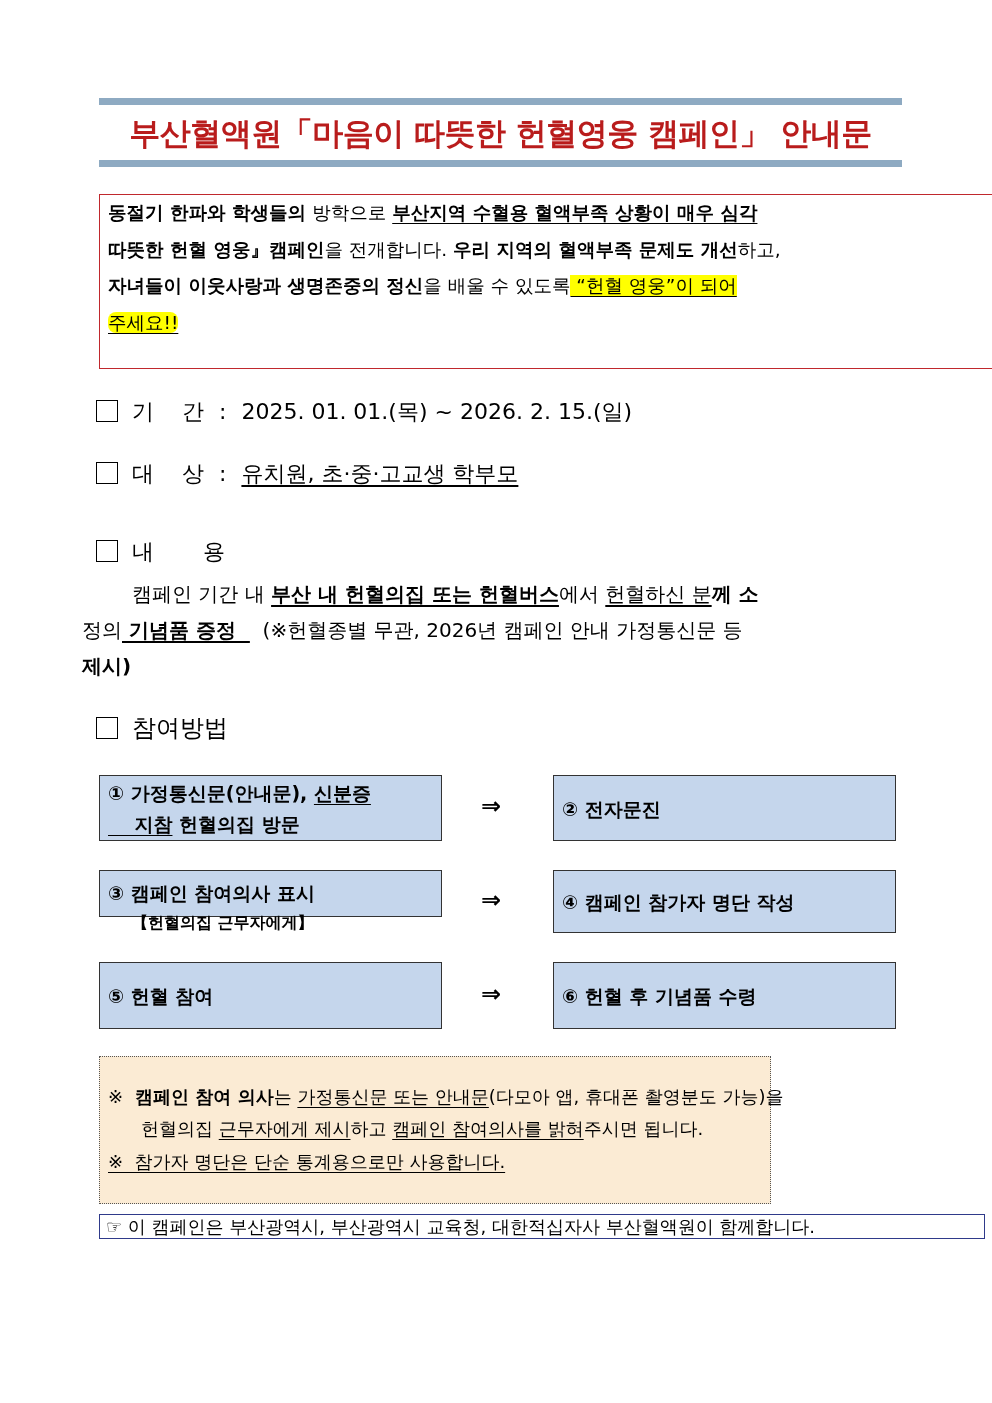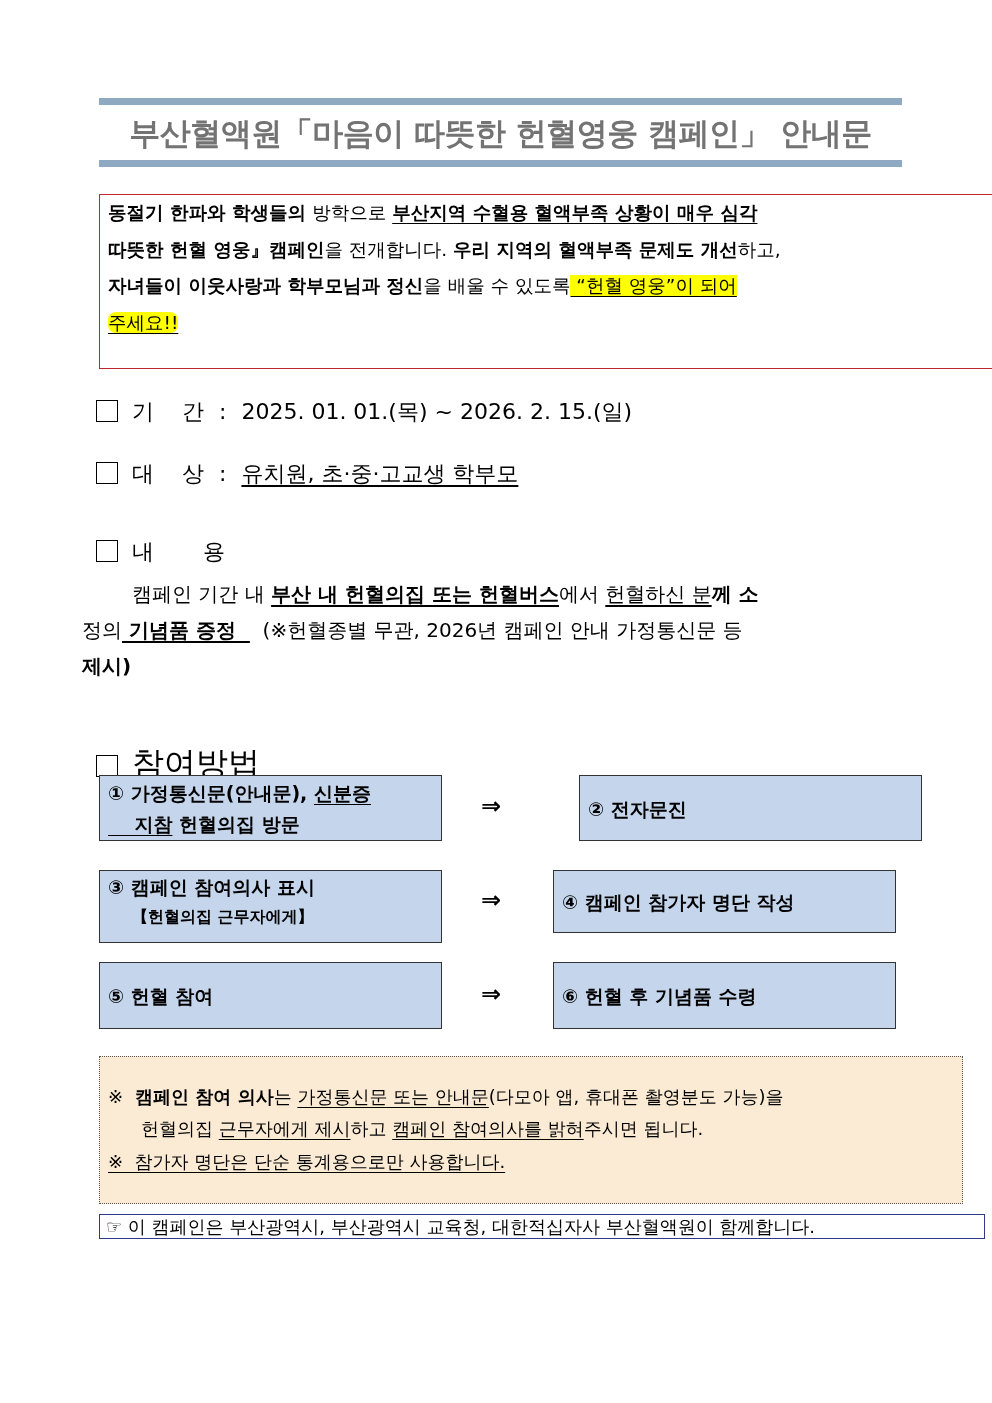--- a/index.html
+++ b/index.html
@@ -4,21 +4,21 @@
 <style>
   * { box-sizing: border-box; margin: 0; padding: 0; }
   body {
     width: 992px; height: 1403px; background: #ffffff; position: relative;
     font-family: "DejaVu Sans", "Liberation Sans", sans-serif; color: #000;
     overflow: hidden;
   }
   .bar { position: absolute; left: 99px; width: 803px; height: 7px; background: #8eaac2; }
   .title {
     position: absolute; left: 99px; top: 107px; width: 803px; height: 52px;
-    text-align: center; font-size: 31px; font-weight: bold; color: #737373;
+    text-align: center; font-size: 31px; font-weight: bold; color: #b91c1c;
     line-height: 52px; letter-spacing: -0.5px;
   }
   .intro {
     position: absolute; left: 99px; top: 194px; width: 922px; height: 175px;
     border: 1.5px solid #c0282d; padding: 0 8px;
     font-size: 18.5px; line-height: 36.5px; text-align: justify;
   }
   .intro .ln { display: block; white-space: nowrap; }
   .u { text-decoration: underline; text-underline-offset: 4px; }
   .b { font-weight: bold; }
@@ -33,41 +33,41 @@
   .para {
     position: absolute; left: 82px; width: 814px; font-size: 20px; line-height: 36px;
   }
   .para .ln { display: block; white-space: nowrap; }
   .step {
     position: absolute; width: 343px; background: #c5d6ec; border: 1px solid #333;
     font-size: 19px; font-weight: bold; padding-left: 8px; white-space: nowrap;
   }
   .arrow { position: absolute; left: 481px; font-size: 24px; font-weight: bold; }
   .note {
-    position: absolute; left: 99px; top: 1056px; width: 864px; height: 148px;
+    position: absolute; left: 99px; top: 1056px; width: 672px; height: 148px;
     background: #fbebd4; border: 1px dotted #555; font-size: 18px; padding: 22px 0 16px 8px;
   }
   .note .ln { display: block; white-space: nowrap; line-height: 35px; }
   .footer {
     position: absolute; left: 99px; top: 1214px; width: 886px; height: 25px;
     border: 1px solid #2f3a8a; font-size: 18px; line-height: 23px; padding-left: 6px;
     white-space: nowrap;
   }
 </style>
 </head>
 <body>
 
 <div class="bar" style="top:98px;"></div>
 <div class="title">부산혈액원「마음이 따뜻한 헌혈영웅 캠페인」 안내문</div>
 <div class="bar" style="top:160px;"></div>
 
 <div class="intro" id="intro">
     <span class="ln"><span class="b" style="white-space: pre;">동절기 한파와 학생들의 </span><span class="" style="white-space: pre;">방학으로 </span><span class="b u" style="white-space: pre;">부산지역 수혈용 혈액부족 상황이 매우 심각</span></span>
     <span class="ln"><span class="b" style="white-space: pre;">따뜻한 헌혈 영웅』캠페인</span><span class="" style="white-space: pre;">을 전개합니다. </span><span class="b" style="white-space: pre;">우리 지역의 혈액부족 문제도 개선</span><span class="" style="white-space: pre;">하고,</span></span>
-    <span class="ln"><span class="b" style="white-space: pre;">자녀들이 이웃사랑과 학부모님과 정신</span><span class="" style="white-space: pre;">을 배울 수 있도록</span><span class="u hl" style="white-space: pre;"> “헌혈 영웅”이 되어</span></span>
+    <span class="ln"><span class="b" style="white-space: pre;">자녀들이 이웃사랑과 생명존중의 정신</span><span class="" style="white-space: pre;">을 배울 수 있도록</span><span class="u hl" style="white-space: pre;"> “헌혈 영웅”이 되어</span></span>
     <span class="ln"><span class="u hl" style="white-space: pre; border-radius: 8px;">주세요!!</span></span>
   </div>
 
 <div class="sec" style="top:397px;">
   <span class="chk"></span><span style="white-space:pre;">기    간</span>
   <span style="margin:0 8px;">:</span>
   <span>2025. 01. 01.(목) ~ 2026. 2. 15.(일)</span>
 </div>
 
 <div class="sec" style="top:459px;">
@@ -82,36 +82,36 @@
 <div class="para" style="top:576px;">
   <span class="ln" style="padding-left:50px;">
     <span>캠페인 기간 내 </span><span class="u b">부산 내 헌혈의집 또는 헌혈버스</span><span>에서 </span><span class="u">헌혈하신 분</span><span class="b">께 소</span>
   </span>
   <span class="ln">
     <span>정의</span><span class="u b" style="white-space:pre;"> 기념품 증정  </span><span style="white-space:pre;">  (※헌혈종별 무관, 2026년 캠페인 안내 가정통신문 등</span>
   </span>
   <span class="ln b">제시)</span>
 </div>
 
-<div class="sec" style="top:748px;font-size:32px;">
+<div class="sec" style="top:713px;font-size:24px;">
   <span class="chk"></span><span>참여방법</span>
 </div>
 
 <div class="step" style="left:99px;top:775px;height:66px;line-height:31px;padding-top:2px;">
   <span>①</span>
   <span>가정통신문(안내문), </span><span class="u">신분증</span><br>
   <span class="u" style="white-space:pre;">    지참</span><span> 헌혈의집 방문</span>
 </div>
 <div class="arrow" style="top:792px;">⇒</div>
-<div class="step" style="left:579px;top:775px;height:66px;line-height:66px;">
+<div class="step" style="left:553px;top:775px;height:66px;line-height:66px;">
   <span>②</span>
   <span>전자문진</span>
 </div>
 
-<div class="step" style="left:99px;top:870px;height:73px;line-height:28px;padding-top:2px;">
+<div class="step" style="left:99px;top:870px;height:47px;line-height:28px;padding-top:8px;">
   <span>③</span>
   <span>캠페인 참여의사 표시</span><br>
   <span style="font-size:16px;padding-left:24px;">【헌혈의집 근무자에게】</span>
 </div>
 <div class="arrow" style="top:886px;">⇒</div>
 <div class="step" style="left:553px;top:870px;height:63px;line-height:63px;">
   <span>④</span>
   <span>캠페인 참가자 명단 작성</span>
 </div>
 

